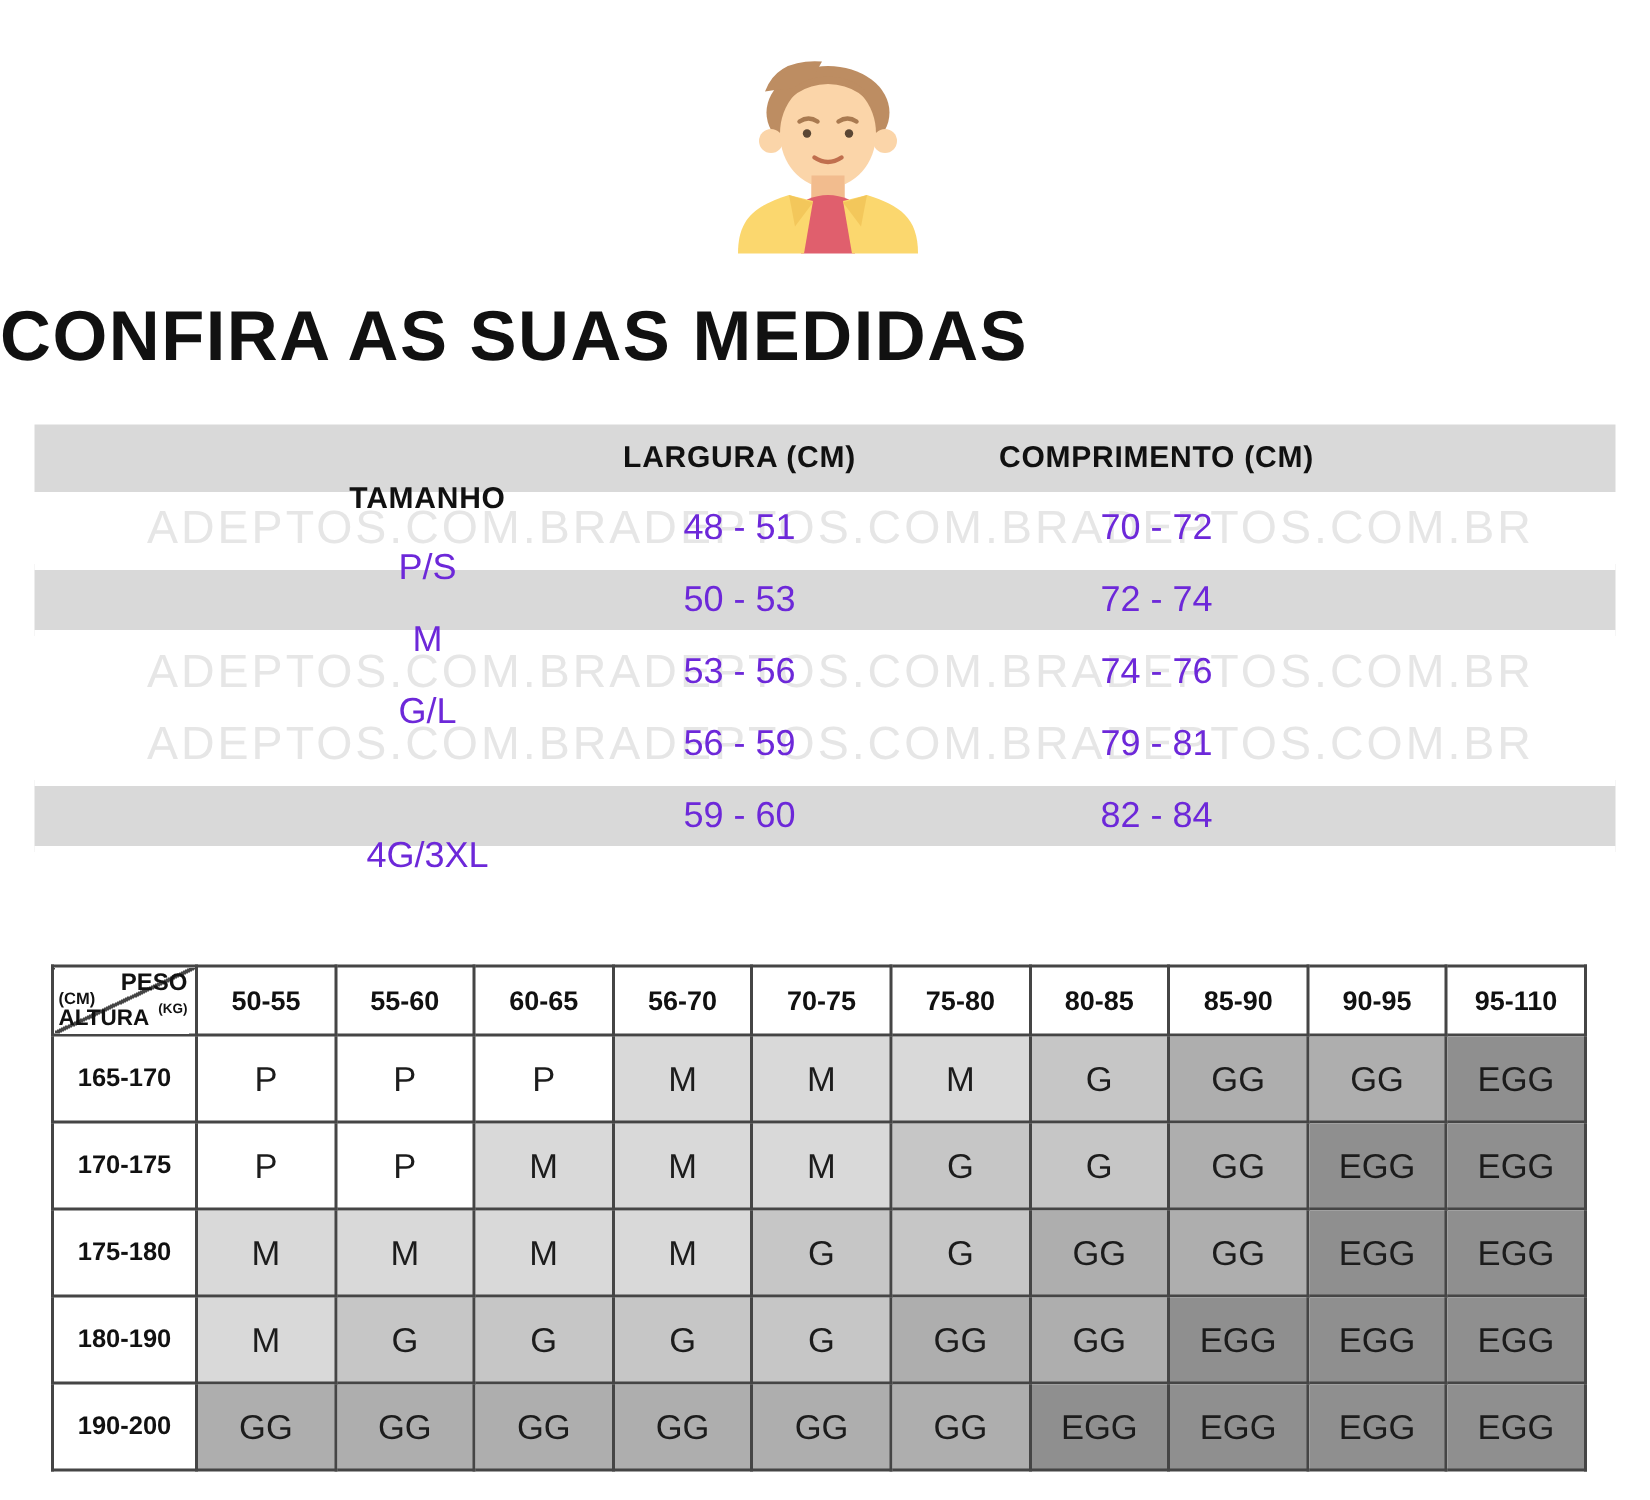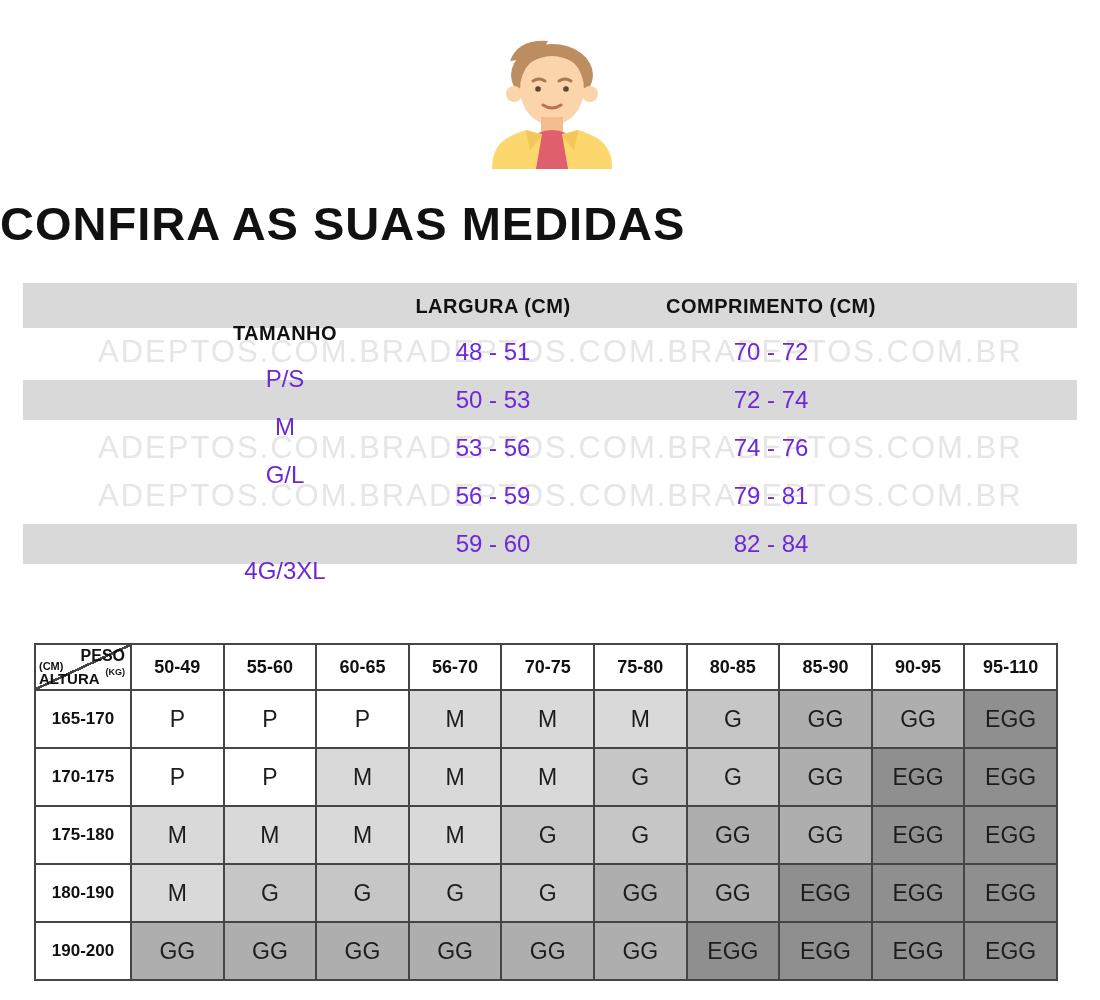--- a/index.html
+++ b/index.html
@@ -133,21 +133,21 @@
       <col span="10" style="width:92.6px">
     </colgroup>
     <tbody>
         <tr class="hdr">
       <td class="corner">
         <span class="peso">PESO</span>
         <span class="kg">(KG)</span>
         <span class="cm">(CM)</span>
         <span class="altura">ALTURA</span>
       </td>
-      <td>50-49</td>
+      <td>50-55</td>
       <td>55-60</td>
       <td>60-65</td>
       <td>56-70</td>
       <td>70-75</td>
       <td>75-80</td>
       <td>80-85</td>
       <td>85-90</td>
       <td>90-95</td>
       <td>95-110</td>
     </tr>

